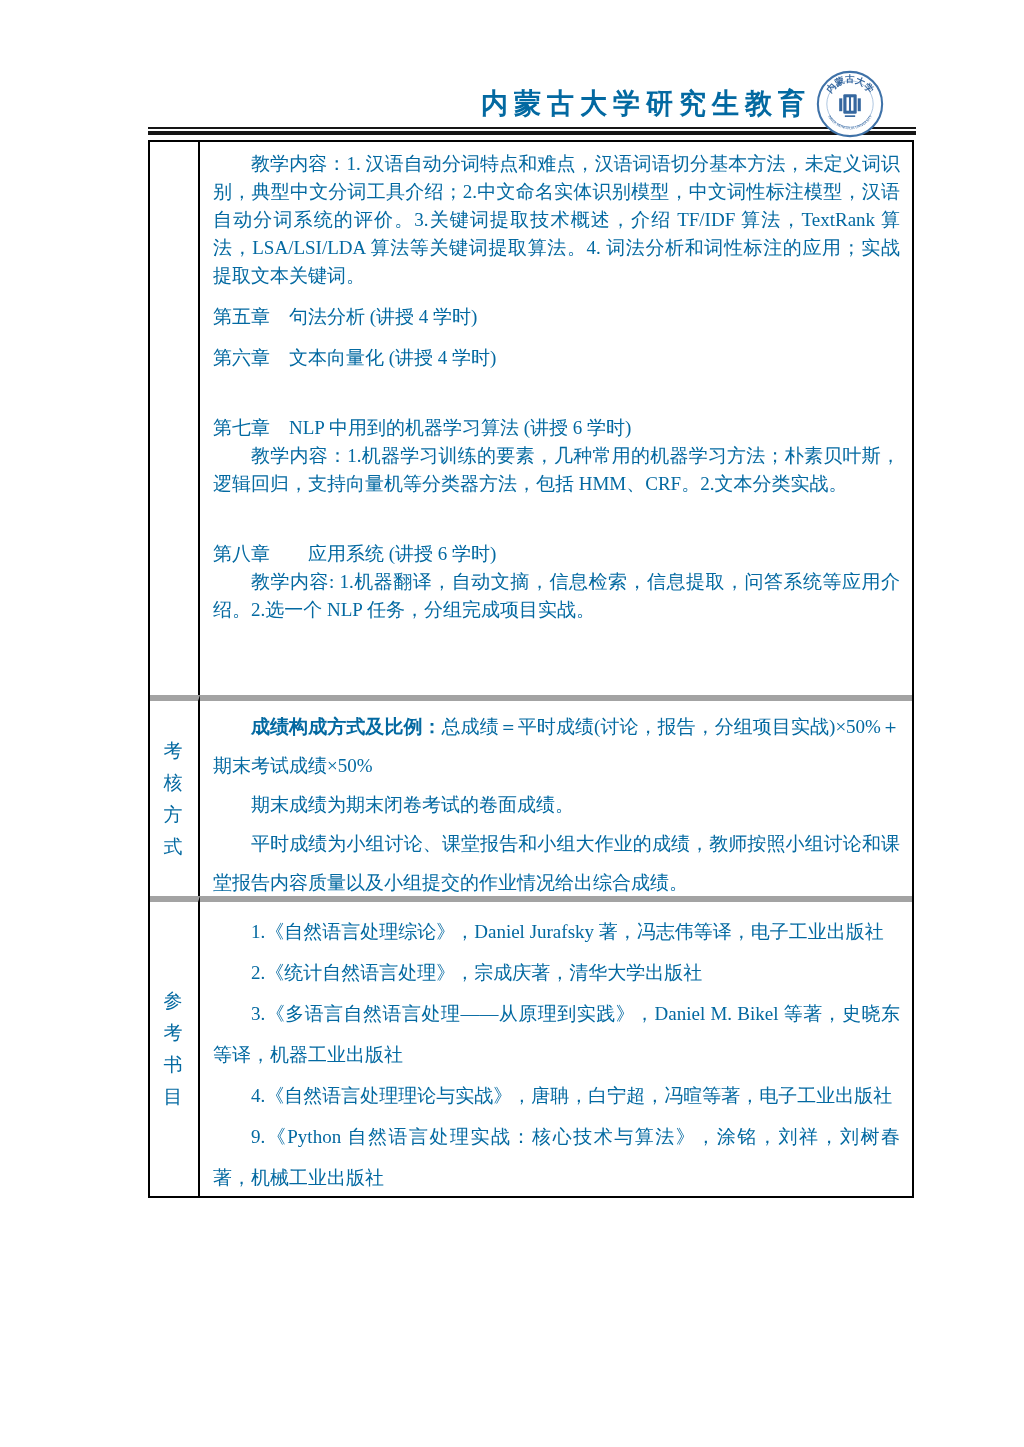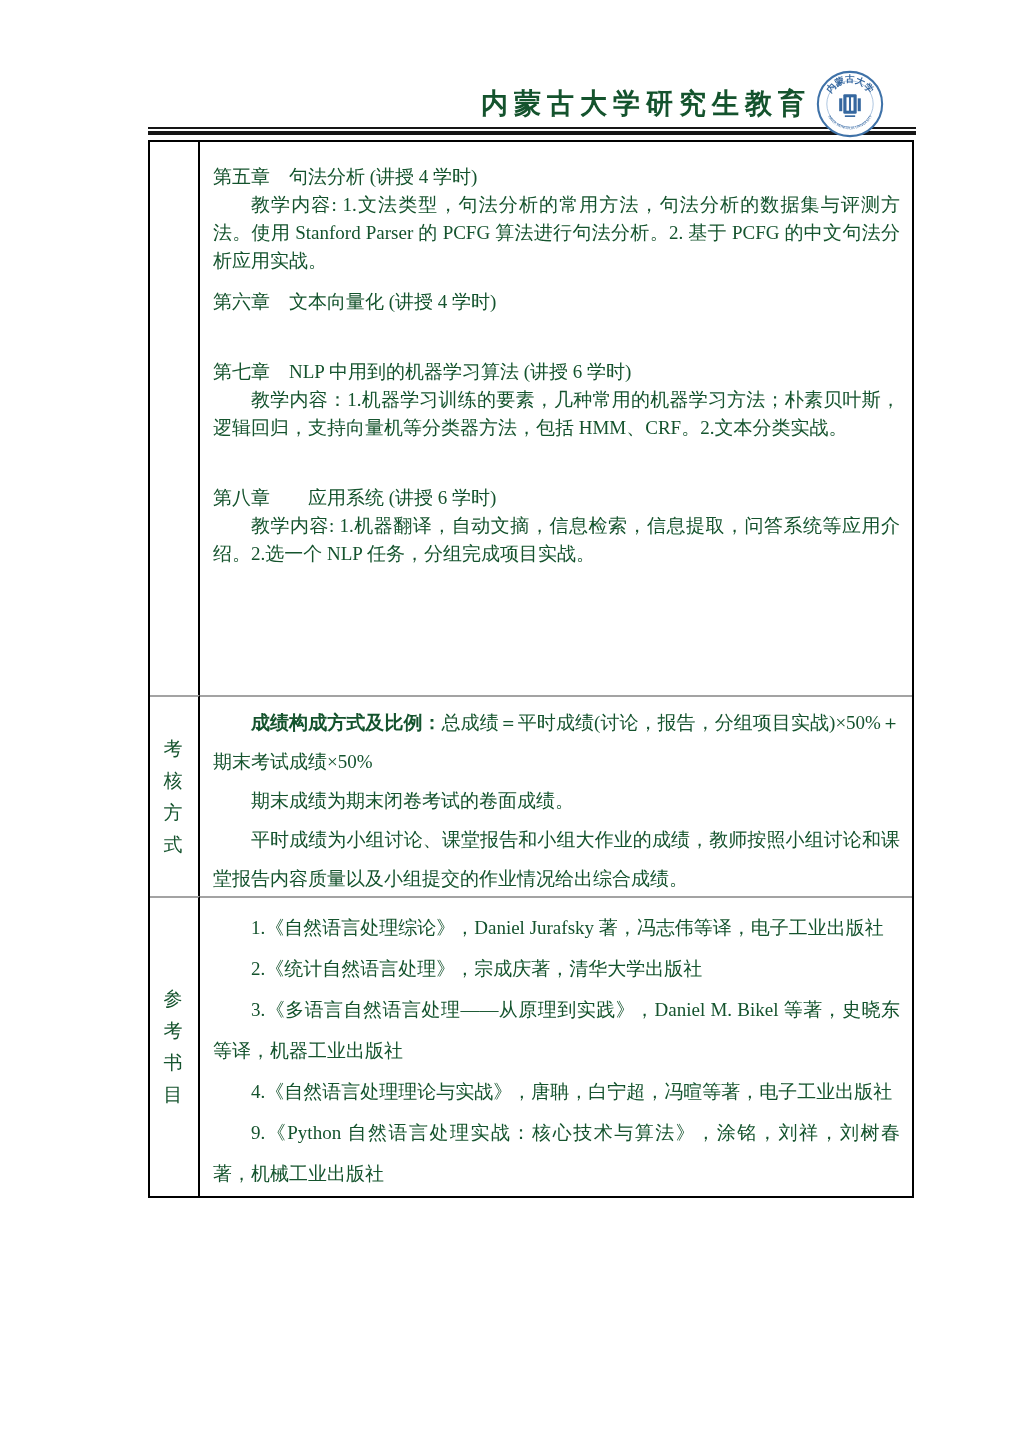--- a/index.html
+++ b/index.html
@@ -1,19 +1,19 @@
 <!DOCTYPE html>
 <html><head>
 <meta charset="utf-8">
 <style>
   * { margin:0; padding:0; box-sizing:border-box; }
   html,body { background:#ffffff; }
   .page {
     position:relative; width:1024px; height:1205px; background:#ffffff;
-    font-family:"Liberation Serif","DejaVu Serif",serif; color:#14532d;
+    font-family:"Liberation Serif","DejaVu Serif",serif; color:#0369a1;
     overflow:hidden;
   }
   
   .masthead {
     position:absolute; top:70px; left:148px; width:736px; height:68px;
     display:flex; justify-content:flex-end; align-items:center; gap:5px;
   }
   .masthead-title {
     font-size:27px; font-weight:700; letter-spacing:6px;
     font-family:"DejaVu Serif","Liberation Serif",serif;
@@ -31,21 +31,21 @@
     border:2px solid #000; display:grid;
     grid-template-columns:50px 1fr;
     grid-template-rows:553px 201px 1fr;
     background:#fff;
   }
   .cell { overflow:hidden; }
   .lbl {
     border-right:2px solid #000;
     display:flex; align-items:center; justify-content:center;
   }
-  .bt { border-top:2px solid #a3a3a3; }
+  .bt { border-top:6px solid #a3a3a3; }
   .vlabel {
     width:1.1em; font-size:19px; line-height:32px; text-align:left;
     word-break:break-all; letter-spacing:0;
   }
   .body { padding:8px 12px 0 13px; font-size:19px; }
   .body p { text-align:justify; }
 
   .r1 p { line-height:28px; }
   .r1 .para { text-indent:2em; }
   .r1 .heading { text-indent:0;margin-top:42px; }
@@ -92,22 +92,22 @@
         <rect x="34.0" y="26.5" width="2.4" height="13" fill="#ffffff"></rect>
         <rect x="28" y="44" width="10" height="1.6"></rect>
       </g>
     </svg>
   </div>
 
   <div class="doc-table">
 
     <div class="cell lbl"></div>
     <div class="cell body r1">
+      <p class="para">教学内容：1. 汉语自动分词特点和难点，汉语词语切分基本方法，未定义词识别，典型中文分词工具介绍；2.中文命名实体识别模型，中文词性标注模型，汉语自动分词系统的评价。3.关键词提取技术概述，介绍 TF/IDF 算法，TextRank 算法，LSA/LSI/LDA 算法等关键词提取算法。4. 词法分析和词性标注的应用；实战提取文本关键词。</p>
       <p class="heading gap">第五章　句法分析 (讲授 4 学时)</p>
-      <p class="para">教学内容: 1.文法类型，句法分析的常用方法，句法分析的数据集与评测方法。使用 Stanford Parser 的 PCFG 算法进行句法分析。2. 基于 PCFG 的中文句法分析应用实战。</p>
       <p class="heading gap">第六章　文本向量化 (讲授 4 学时)</p>
       <p class="heading">第七章　NLP 中用到的机器学习算法 (讲授 6 学时)</p>
       <p class="para">教学内容：1.机器学习训练的要素，几种常用的机器学习方法；朴素贝叶斯，逻辑回归，支持向量机等分类器方法，包括 HMM、CRF。2.文本分类实战。</p>
       <p class="heading">第八章　　应用系统 (讲授 6 学时)</p>
       <p class="para">教学内容: 1.机器翻译，自动文摘，信息检索，信息提取，问答系统等应用介绍。2.选一个 NLP 任务，分组完成项目实战。</p>
     </div>
 
     <div class="cell lbl bt">
       <span class="vlabel">考核方式</span>
     </div>

